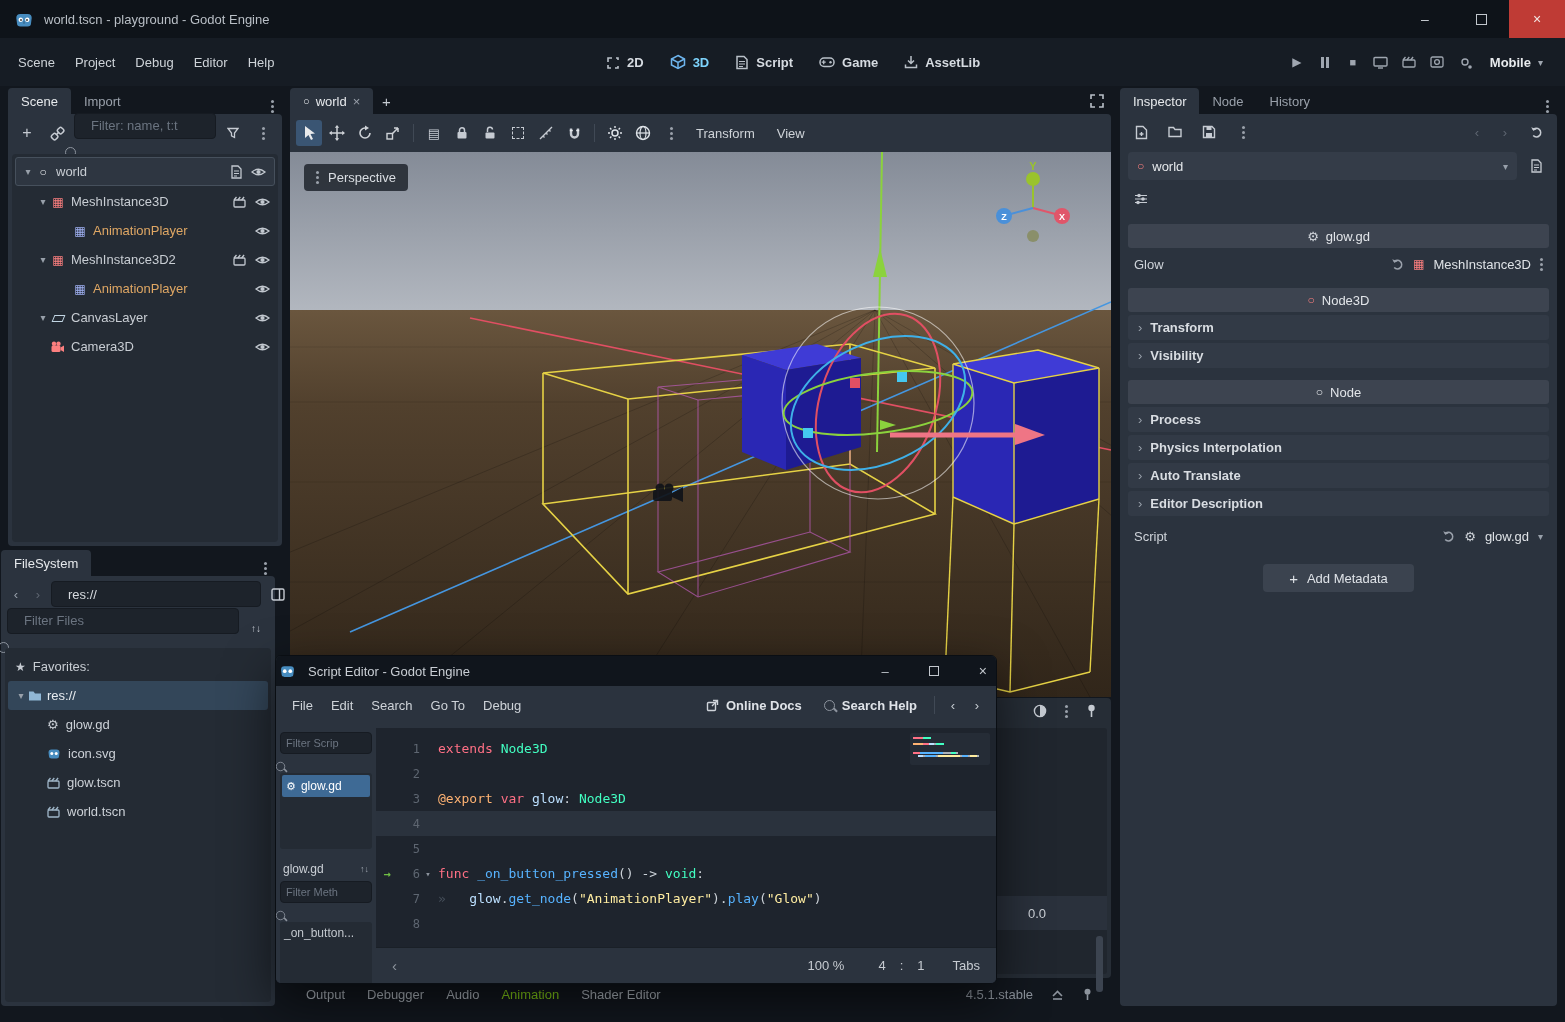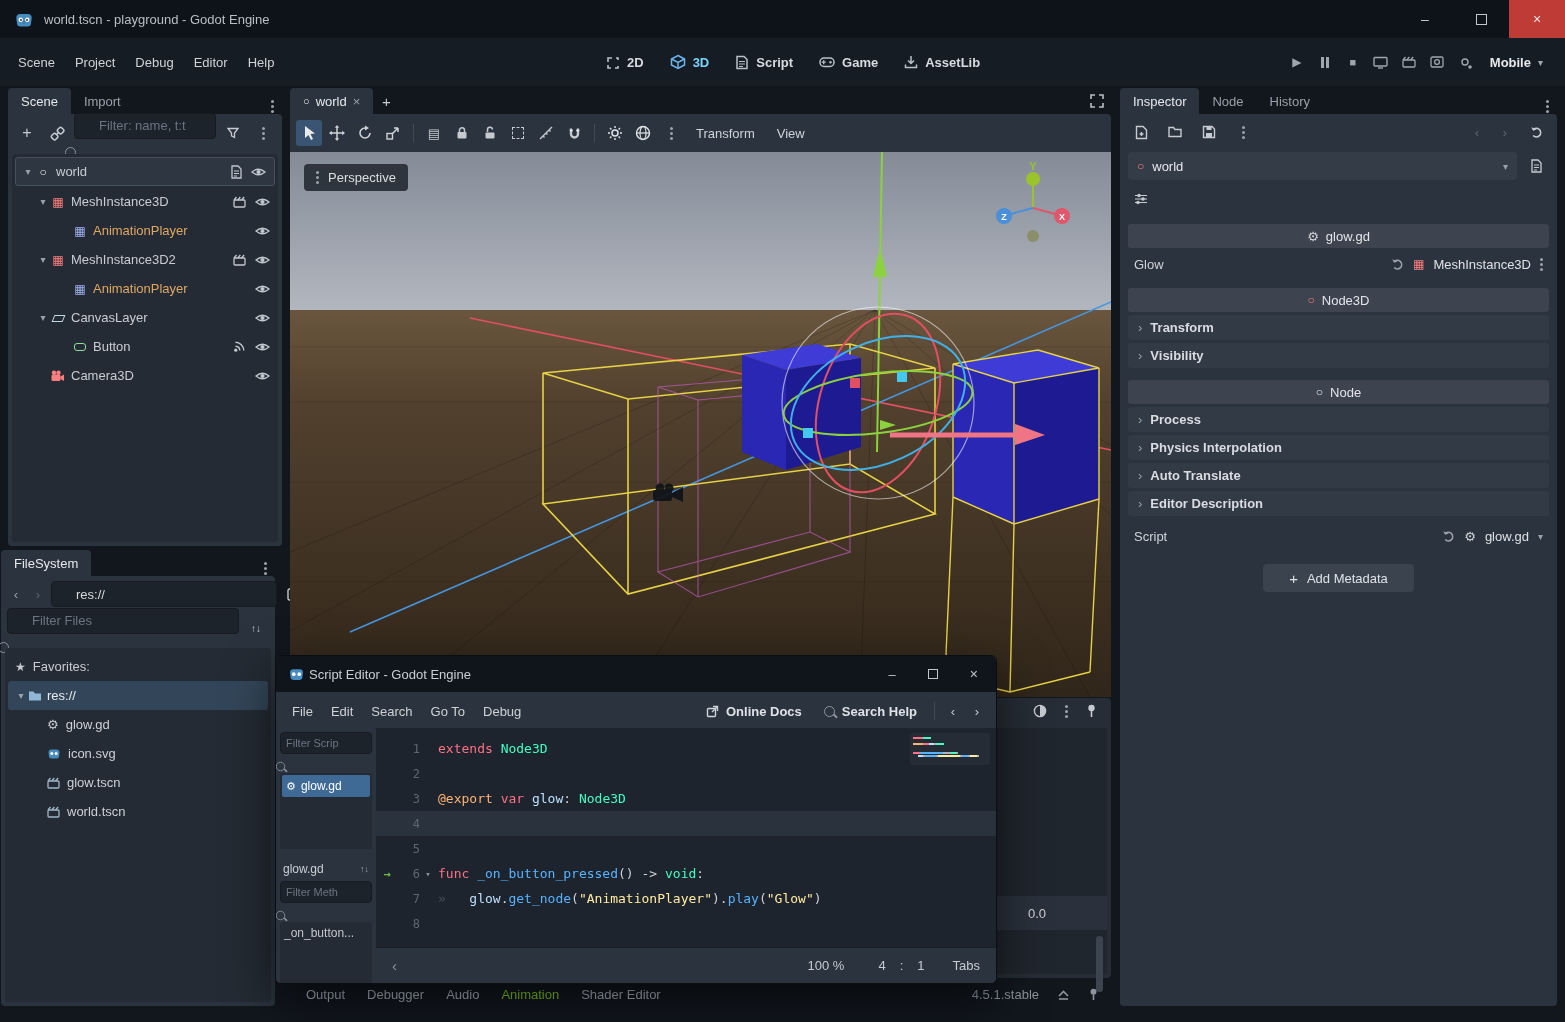--- a/index.html
+++ b/index.html
@@ -2,21 +2,21 @@
 <html><head>
 <meta charset="utf-8">
 <style>
 *{margin:0;padding:0;box-sizing:border-box}
 html,body{width:1565px;height:1022px}
 body{position:relative;overflow:hidden;background:#12171e;color:#c8cdd3;font-family:"Liberation Sans","DejaVu Sans",sans-serif;font-size:13px}
 .abs{position:absolute}
 .flex{display:flex;align-items:center}
 .panel{background:#2b333e;border-radius:4px}
 svg{display:block}
-input{background:#1d232b;border:1px solid #161b22;border-radius:4px;color:#d6dade;font:inherit;padding:0 24px;outline:none;height:26px}
+input{background:#1d232b;border:1px solid #161b22;border-radius:4px;color:#d6dade;font:inherit;padding:0 16px;outline:none;height:26px}
 input::placeholder{color:#6b7480}
 .vdots{width:3px;height:3px;border-radius:50%;background:#9aa1ab;box-shadow:0 -5px 0 #9aa1ab,0 5px 0 #9aa1ab;display:inline-block}
 .mag{width:11px;height:11px;border:1.6px solid #8d949e;border-radius:50%;position:relative;display:inline-block;flex:none}
 .mag::after{content:"";position:absolute;width:5px;height:1.6px;background:#8d949e;transform:rotate(45deg);right:-4px;bottom:-1px}
 .tab{height:26px;display:inline-flex;align-items:center;padding:0 13px;color:#99a0aa;border-radius:4px 4px 0 0;gap:6px}
 .tab.active{background:#2b333e;color:#e6e9ec}
 .trow{height:29px;display:flex;align-items:center;padding-right:8px}
 .tarrow{width:14px;font-size:10px;color:#98a0aa;text-align:center;flex:none}
 .nlabel{margin-left:5px;flex:1;white-space:nowrap;overflow:hidden}
 .ticon{width:16px;text-align:center;font-size:12px;flex:none}
@@ -256,35 +256,20 @@
               <path d="M1 6 Q7.5 0.5 14 6 Q7.5 11.5 1 6 Z" fill="none" stroke="#c2c8cf" stroke-width="1.3"></path>
               <circle cx="7.5" cy="6" r="2.1" fill="#c2c8cf"></circle>
             </svg>
         </span>
       </div>
       <div class="trow" style="padding-left:24px">
         <span class="tarrow">▾</span>
         <span class="ticon"><span style="width:11px;height:7px;border:1.5px solid #c2d6e4;transform:skewX(-22deg);display:inline-block"></span></span>
         <span class="nlabel">CanvasLayer</span>
         <span class="ricons">
-          <svg width="15" height="12" viewBox="0 0 15 12">
-              <path d="M1 6 Q7.5 0.5 14 6 Q7.5 11.5 1 6 Z" fill="none" stroke="#c2c8cf" stroke-width="1.3"></path>
-              <circle cx="7.5" cy="6" r="2.1" fill="#c2c8cf"></circle>
-            </svg>
-        </span>
-      </div>
-      <div class="trow" style="padding-left:46px">
-        <span class="tarrow"></span>
-        <span class="ticon"><span style="width:12px;height:8px;border:1.5px solid #8ede9a;border-radius:3px;display:inline-block"></span></span>
-        <span class="nlabel">Button</span>
-        <span class="ricons">
-          <svg width="13" height="13" viewBox="0 0 13 13">
-              <circle cx="2.8" cy="10.2" r="1.6" fill="#c2c8cf"></circle>
-              <path d="M2.5 6.2 a4.5 4.5 0 0 1 4.3 4.3 M2.5 2.2 a8.5 8.5 0 0 1 8.3 8.3" fill="none" stroke="#c2c8cf" stroke-width="1.4"></path>
-            </svg>
           <svg width="15" height="12" viewBox="0 0 15 12">
               <path d="M1 6 Q7.5 0.5 14 6 Q7.5 11.5 1 6 Z" fill="none" stroke="#c2c8cf" stroke-width="1.3"></path>
               <circle cx="7.5" cy="6" r="2.1" fill="#c2c8cf"></circle>
             </svg>
         </span>
       </div>
       <div class="trow" style="padding-left:24px">
         <span class="tarrow"></span>
         <span class="ticon">
             <svg width="15" height="12" viewBox="0 0 15 12">
@@ -601,21 +586,21 @@
   </div>
   <div class="abs" style="right:8px;top:238px;width:7px;height:56px;background:#3c4450;border-radius:3px"></div>
 </div>
 
 <div class="abs flex" style="left:286px;top:980px;width:825px;height:28px;padding:0 10px;gap:2px">
   <span class="menu-item" style="height:28px;color:#adb4bc">Output</span>
   <span class="menu-item" style="height:28px;color:#adb4bc">Debugger</span>
   <span class="menu-item" style="height:28px;color:#adb4bc">Audio</span>
   <span class="menu-item" style="height:28px;color:#84cc16">Animation</span>
   <span class="menu-item" style="height:28px;color:#adb4bc">Shader Editor</span>
-  <div class="abs flex" style="right:12px;top:0;height:28px;gap:18px">
+  <div class="abs flex" style="right:18px;top:0;height:28px;gap:18px">
     <span style="color:#8d949d">4.5.1.stable</span>
     <svg width="13" height="12">
         <path d="M2 8 L6.5 3.5 L11 8" fill="none" stroke="#8d949d" stroke-width="1.6"></path>
         <path d="M2 11 H11" stroke="#8d949d" stroke-width="1.6"></path>
       </svg>
     <svg width="11" height="13">
         <circle cx="5.5" cy="3.8" r="3" fill="#8d949d"></circle>
         <line x1="5.5" y1="6.5" x2="5.5" y2="12" stroke="#8d949d" stroke-width="1.6"></line>
       </svg>
   </div>
@@ -760,21 +745,21 @@
     <div style="display:flex;justify-content:center;margin-top:12px">
       <div class="flex" style="height:28px;background:#3b434f;border-radius:4px;padding:0 26px;gap:9px;color:#dfe3e8">
         <span style="font-size:15px">+</span>
         <span>Add Metadata</span>
       </div>
     </div>
   </div>
 </div>
 
 <div class="abs" style="left:275px;top:655px;width:722px;height:329px;background:#2b333e;border:1px solid #0a0e13;border-radius:6px;box-shadow:0 18px 50px rgba(0,0,0,0.6);z-index:50;overflow:hidden">
-  <div class="flex" style="height:36px;background:#10151c;padding:0 12px;gap:4px">
+  <div class="flex" style="height:30px;background:#10151c;padding:0 3px;gap:12px">
     <svg width="17" height="16" viewBox="0 0 20 19">
         <path d="M3 13.5 L2.3 8 Q2.3 4 6.3 4 L13.7 4 Q17.7 4 17.7 8 L17 13.5 Q17 16.5 13.5 16.5 L6.5 16.5 Q3 16.5 3 13.5Z" fill="#478cbf"></path>
         <circle cx="6.7" cy="9.7" r="2.2" fill="#fff"></circle>
         <circle cx="13.3" cy="9.7" r="2.2" fill="#fff"></circle>
       </svg>
     <span style="color:#c9ced4">Script Editor - Godot Engine</span>
     <div style="flex:1"></div>
     <span style="color:#c2c7cd;padding:0 14px">–</span>
     <span style="width:10px;height:10px;border:1.4px solid #c2c7cd;display:inline-block;margin:0 14px"></span>
     <span style="color:#c2c7cd;padding:0 6px 0 14px;font-size:14px">×</span>

